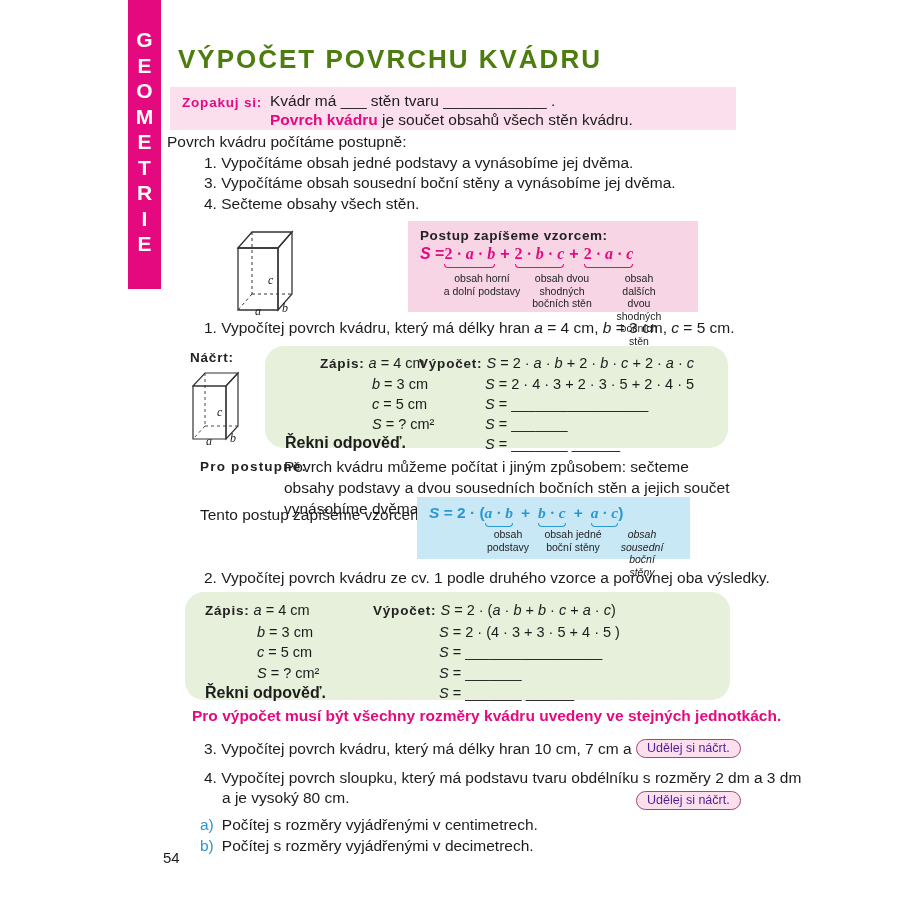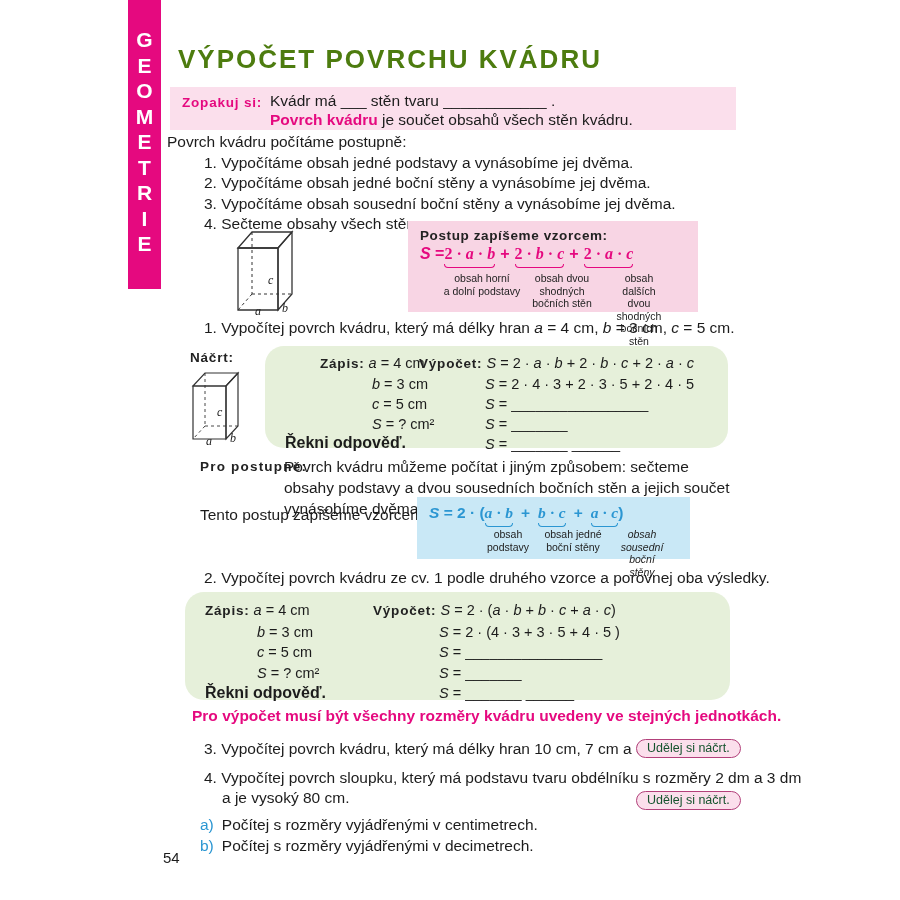--- a/index.html
+++ b/index.html
@@ -88,21 +88,21 @@
 
   
   .curious-label{position:absolute;left:200px;top:459px;letter-spacing:1.2px;}
   .curious-text{position:absolute;left:284px;top:456px;width:455px;
     font-size:15.5px;line-height:21px;}
   .formula-intro{position:absolute;left:200px;top:506px;font-size:15.5px;}
 
   .warning{position:absolute;left:192px;top:707px;font-size:15.5px;
     font-weight:bold;color:var(--magenta);}
 
-  .pill-btn{position:absolute;font-size:12.5px;color:#14532d;background:var(--pink-light);
+  .pill-btn{position:absolute;font-size:12.5px;color:#4c1d95;background:var(--pink-light);
     border:1.3px solid #b2407a;border-radius:11px;padding:1px 10px 2px 10px;
     font-family:"Liberation Sans",sans-serif;cursor:pointer;white-space:nowrap;}
   .btn3{left:636px;top:739px;}
   .btn4{left:636px;top:791px;}
 
   .subitem{position:absolute;left:200px;font-size:15.5px;}
   .subitem .marker{color:var(--blue-text);padding-right:8px;}
 
   .page-number{position:absolute;left:163px;top:849px;font-size:15px;}
 </style>
@@ -129,21 +129,20 @@
     <div class="lbl">Zopakuj si:</div>
     <div>
       <div>Kvádr má ___ stěn tvaru ____________ .</div>
       <div><span class="mag">Povrch kvádru</span><span> je součet obsahů všech stěn kvádru.</span></div>
     </div>
   </div>
 
   <p class="intro">Povrch kvádru počítáme postupně:</p>
   <div class="steps">
     <div>1. Vypočítáme obsah jedné podstavy a vynásobíme jej dvěma.</div>
-    <div>2. Vypočítáme obsah jedné boční stěny a vynásobíme jej dvěma.</div>
     <div>3. Vypočítáme obsah sousední boční stěny a vynásobíme jej dvěma.</div>
     <div>4. Sečteme obsahy všech stěn.</div>
   </div>
 
   <svg class="cuboid cub1" width="72" height="92" viewBox="0 0 72 92">
     <polygon points="8,24 48,24 48,86 8,86" fill="none" stroke="#333" stroke-width="1.3"></polygon>
     <polygon points="8,24 22,8 62,8 48,24" fill="none" stroke="#333" stroke-width="1.3"></polygon>
     <polygon points="48,24 62,8 62,70 48,86" fill="none" stroke="#333" stroke-width="1.3"></polygon>
     <line x1="22" y1="8" x2="22" y2="70" stroke="#333" stroke-width="1" stroke-dasharray="3,3"></line>
     <line x1="22" y1="70" x2="62" y2="70" stroke="#333" stroke-width="1" stroke-dasharray="3,3"></line>

